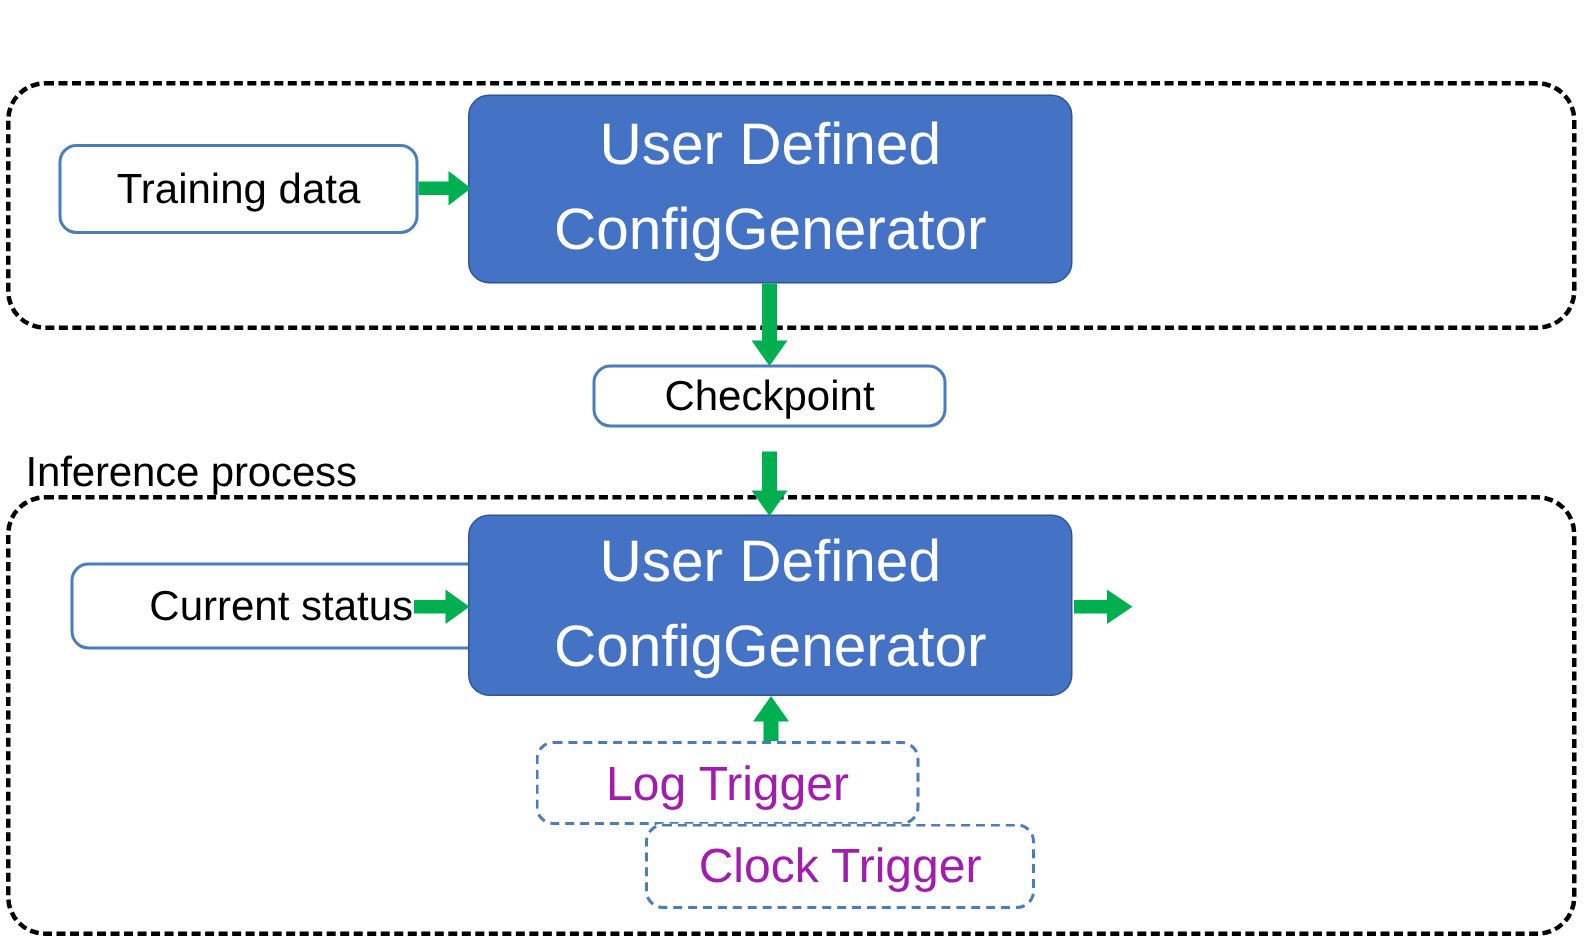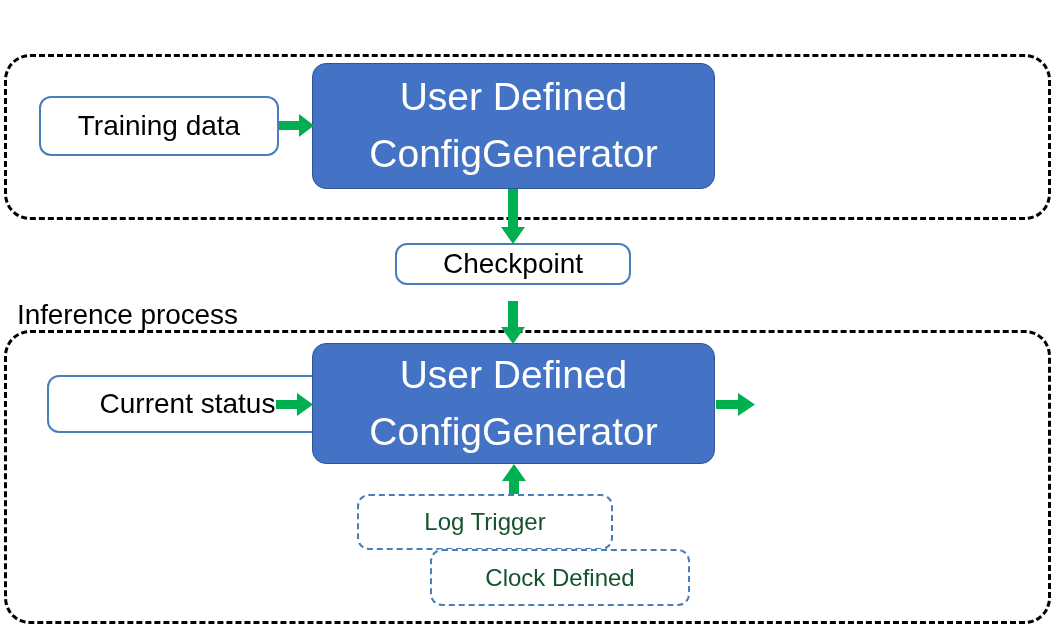--- a/index.html
+++ b/index.html
@@ -83,22 +83,22 @@
   
   .trigger-box {
     position: absolute;
     box-sizing: border-box;
     background: #ffffff;
     border: 2.5px dashed #4A7EBB;
     border-radius: 12px;
     display: flex;
     align-items: center;
     justify-content: center;
-    color: #14532d;
-    font-size: 24px;
+    color: #a21caf;
+    font-size: 32px;
     white-space: nowrap;
   }
   #box-log-trigger   { left: 357px; top: 494px; width: 256px; height: 56px; z-index: 3; }
   #box-clock-trigger { left: 430px; top: 549px; width: 260px; height: 57px; z-index: 4; }
 
   
   .arrow {
     position: absolute;
     z-index: 2;
   }
@@ -171,15 +171,15 @@
 
 
   <div class="arrow" id="arrow-trigger-to-proc">
     <svg width="28" height="42" viewBox="0 0 28 42">
       <path d="M14 0 L26 17 H19 V42 H9 V17 H2 Z" fill="#00B050"></path>
     </svg>
   </div>
 
   <div class="trigger-box" id="box-log-trigger">Log Trigger</div>
 
-  <div class="trigger-box" id="box-clock-trigger">Clock Defined</div>
+  <div class="trigger-box" id="box-clock-trigger">Clock Trigger</div>
 
 </div>
 
 </body></html>

